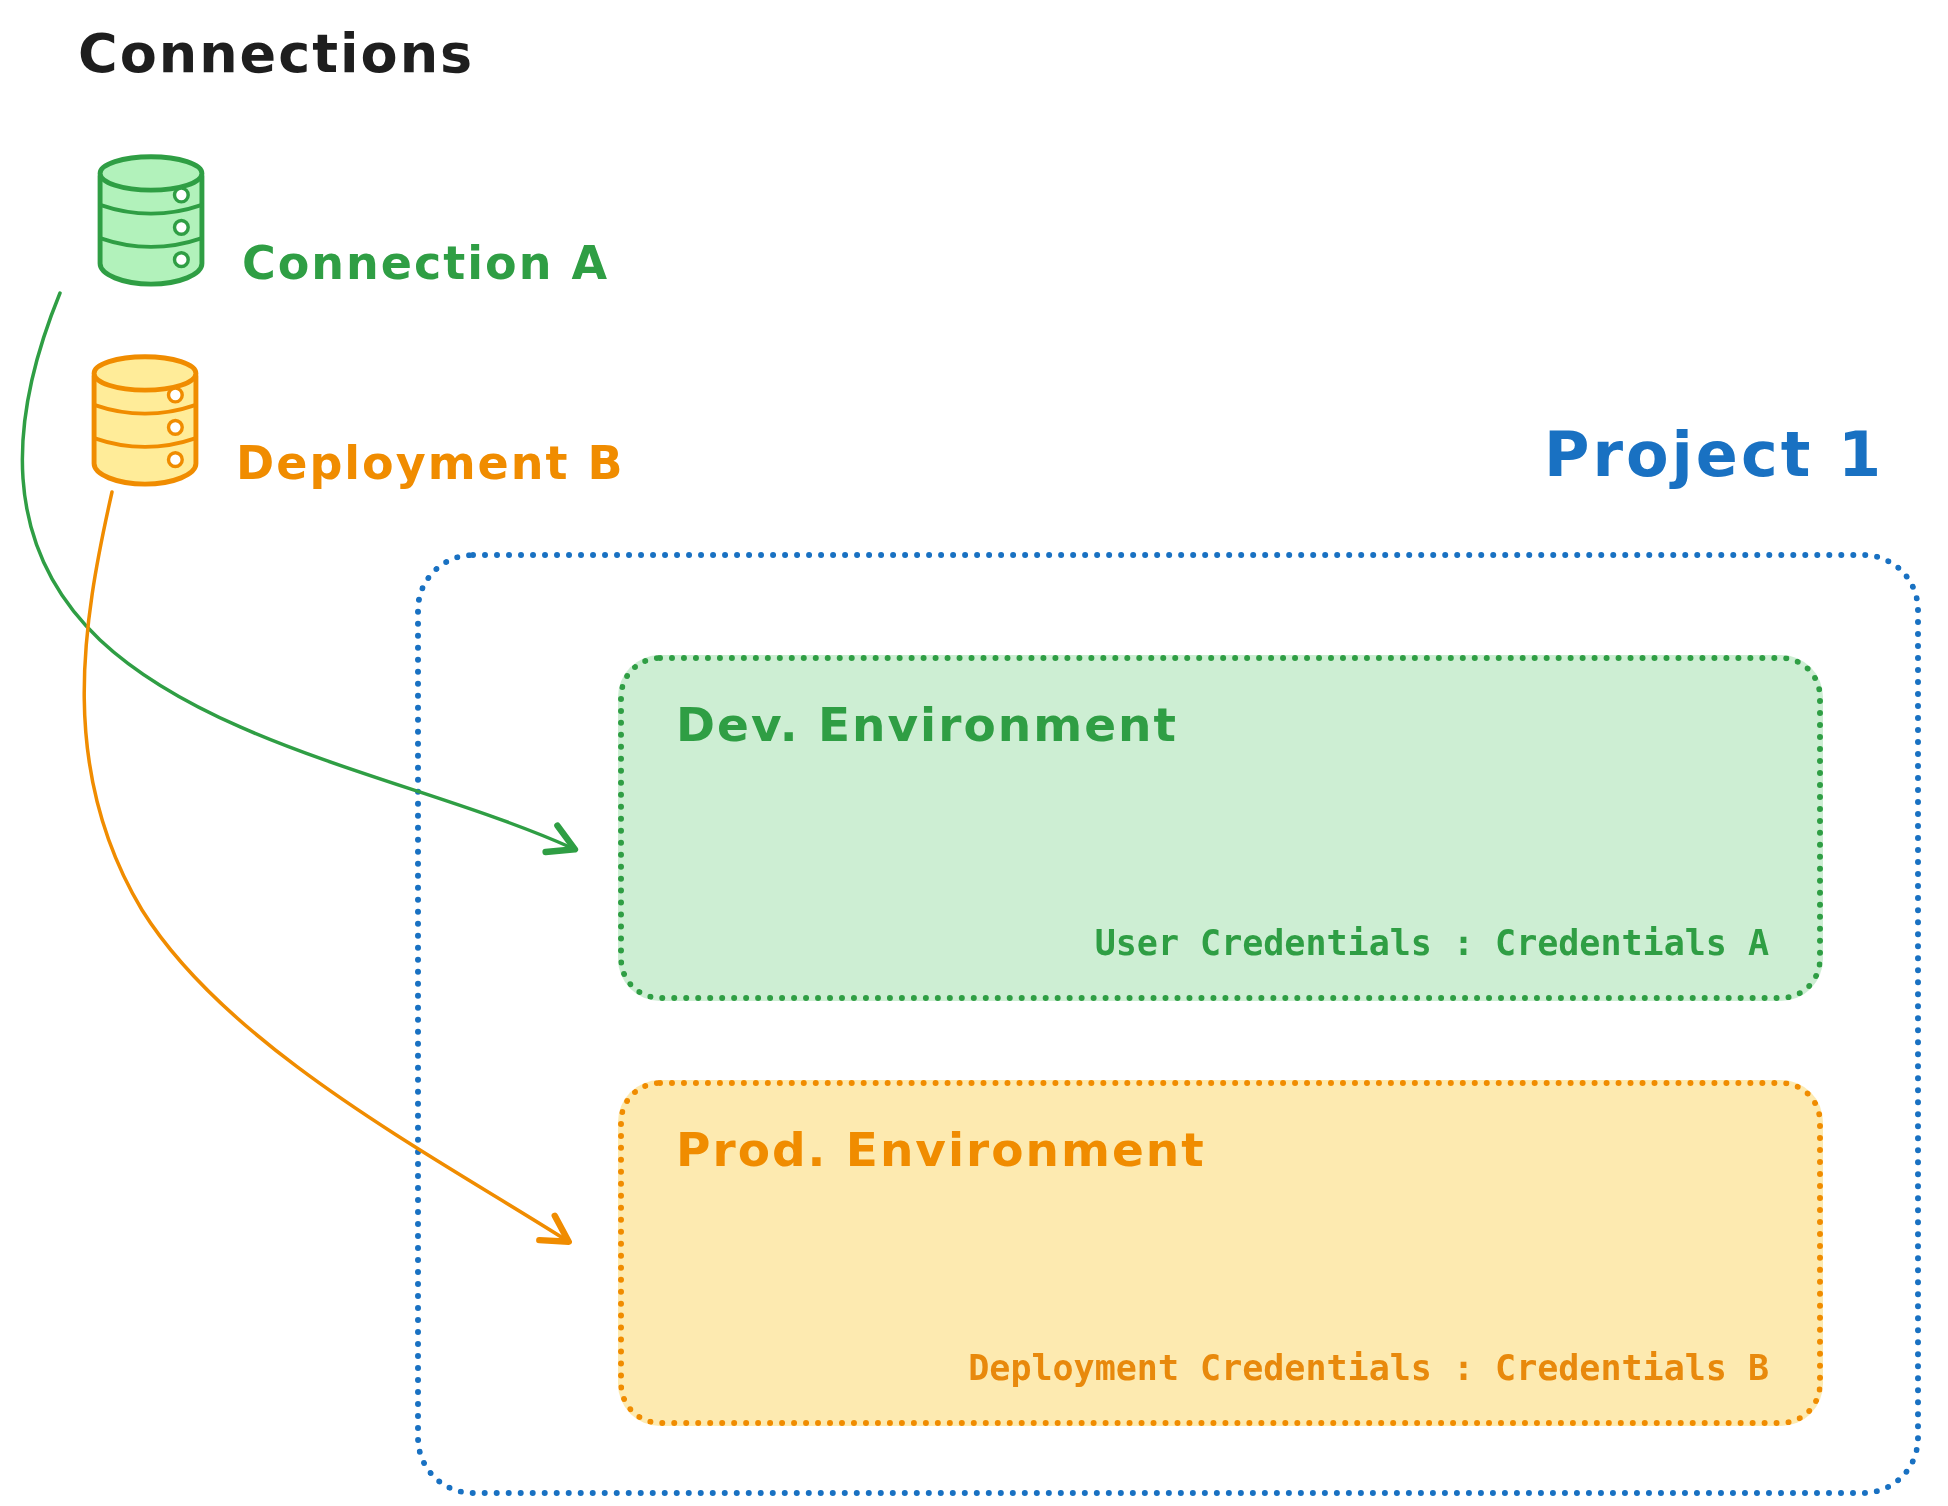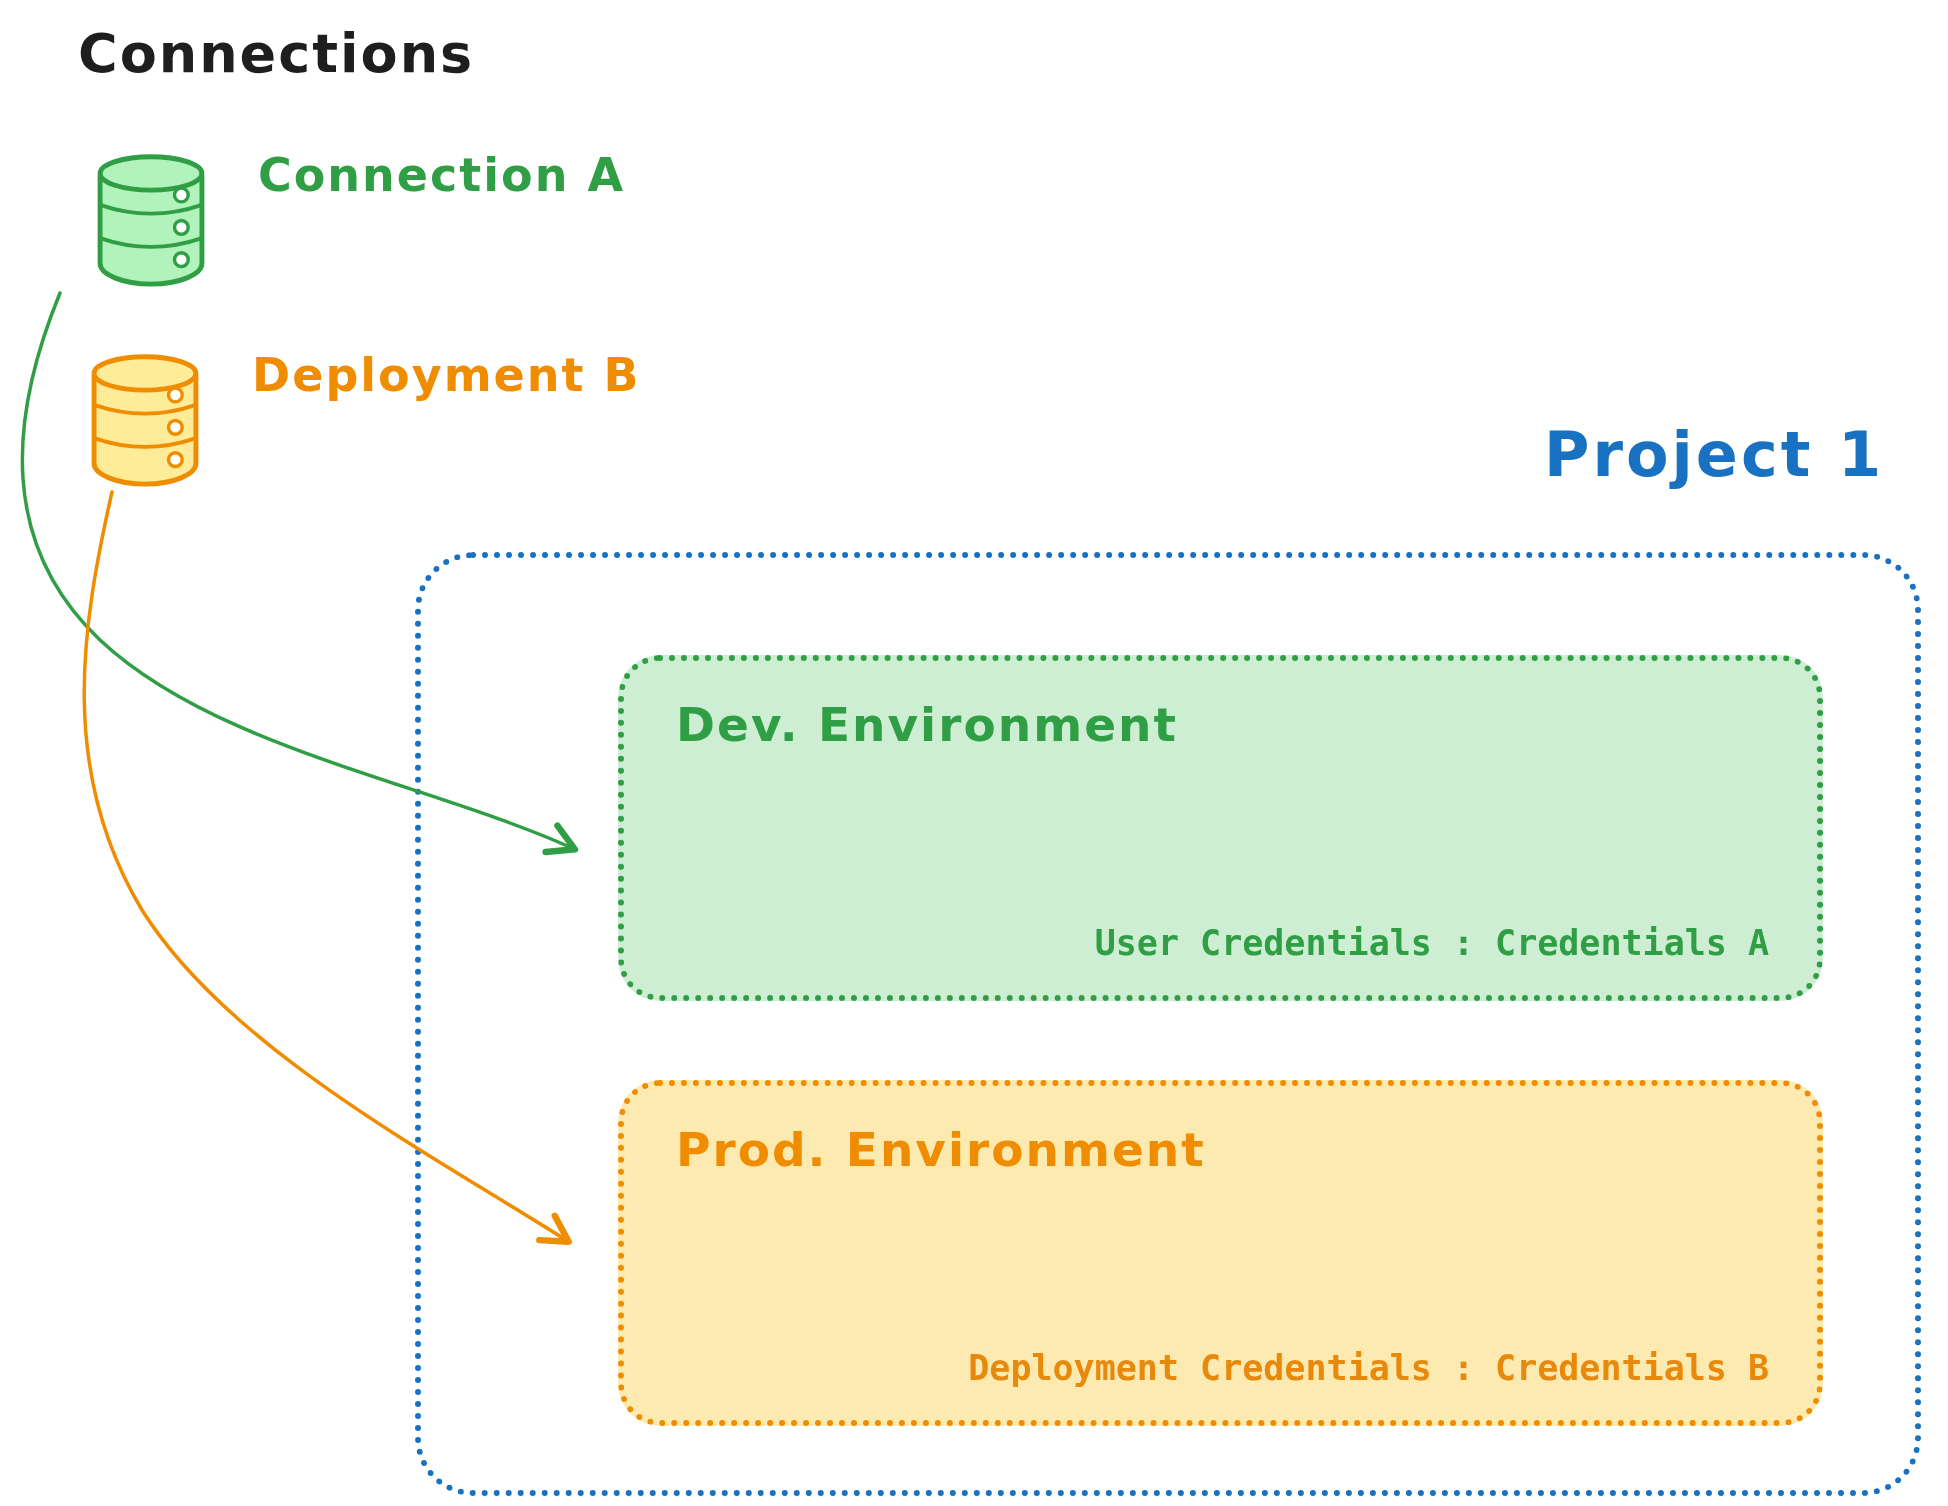--- a/index.html
+++ b/index.html
@@ -15,21 +15,21 @@
   }
 
   
   .diagram-title {
     position: absolute; left: 78px; top: 22px;
     font-size: 54px; font-weight: 800; color: #1e1e1e;
     letter-spacing: 2px;
   }
 
   
-  .connection { position: absolute; display: flex; align-items: flex-start; gap: 48px; }
+  .connection { position: absolute; display: flex; align-items: flex-end; gap: 32px; }
   .connection.a { left: 92px; top: 148px; }
   .connection.b { left: 86px; top: 348px; }
   .cyl { width: 118px; height: 142px; display: block; }
   .conn-label { font-size: 46px; font-weight: 700; letter-spacing: 2px; }
   .conn-label.green { color: #2f9e44; }
   .conn-label.orange { color: #f08c00; }
 
   
   .project-label {
     position: absolute; left: 1544px; top: 418px;

